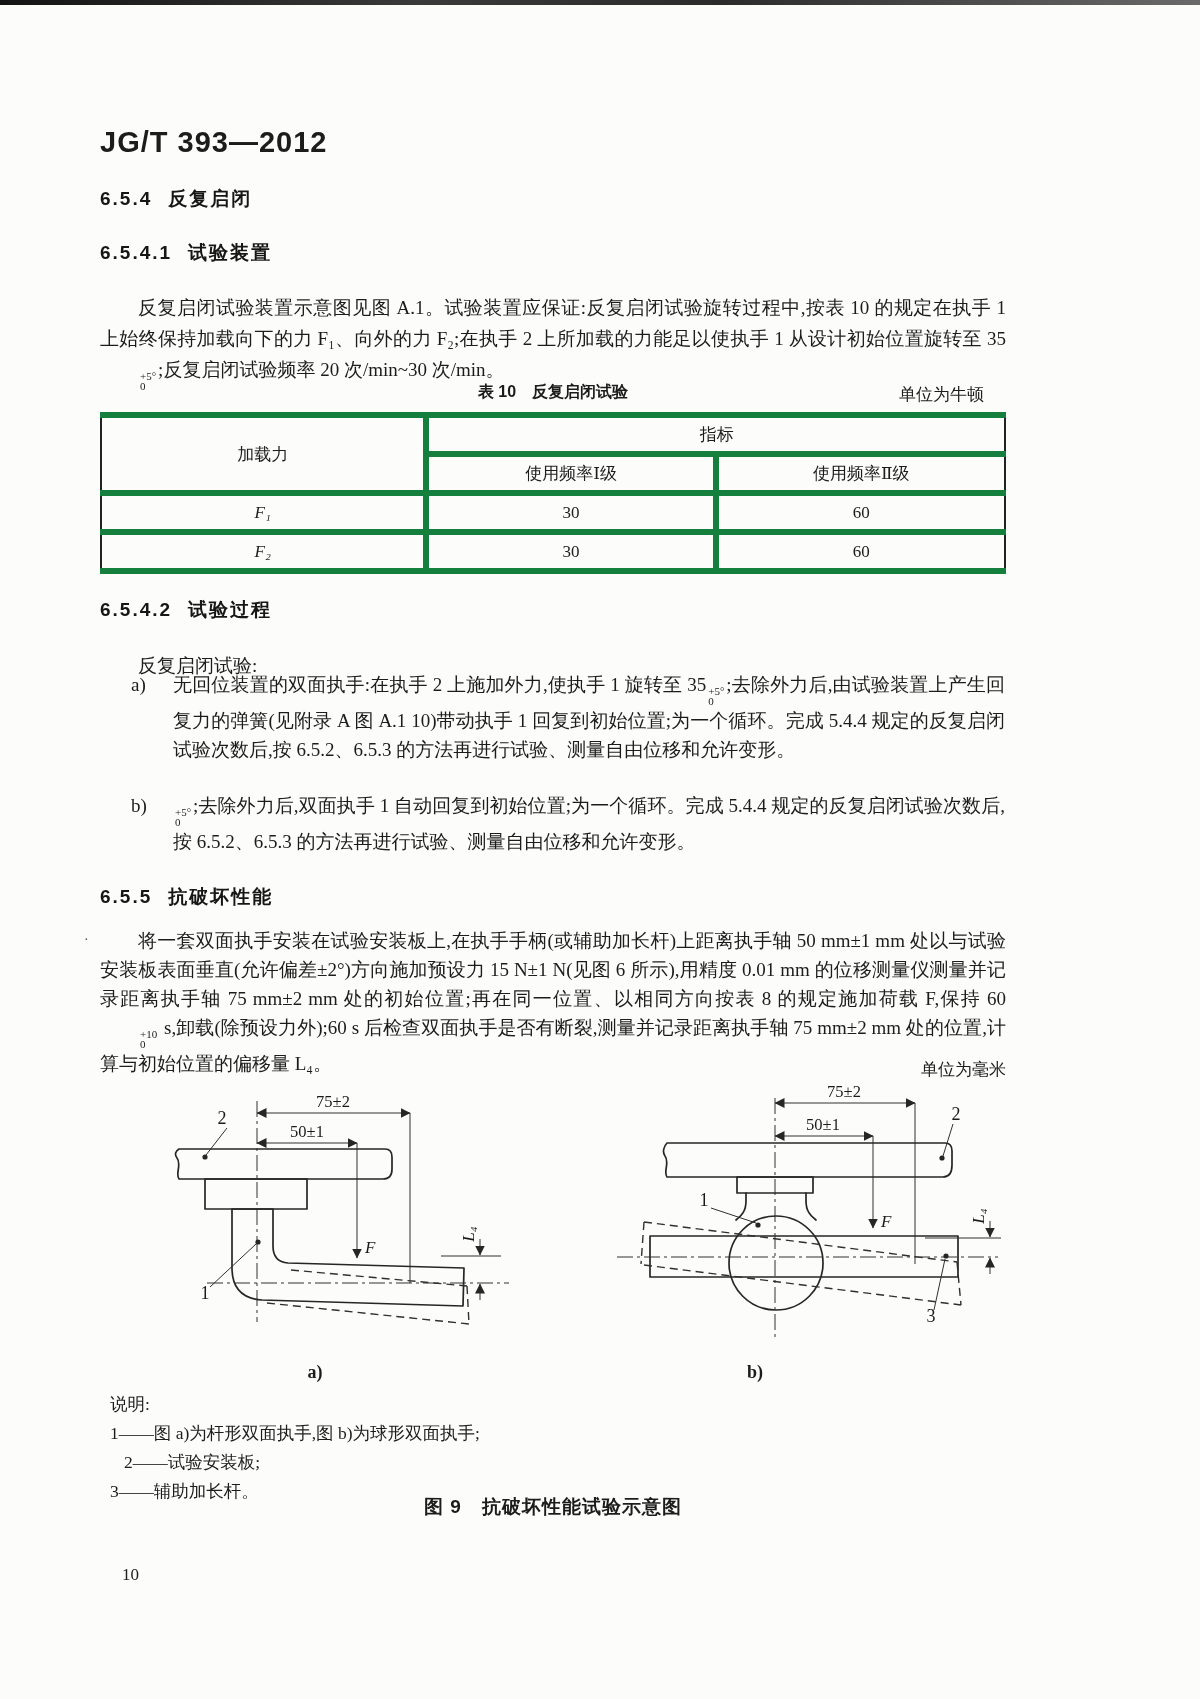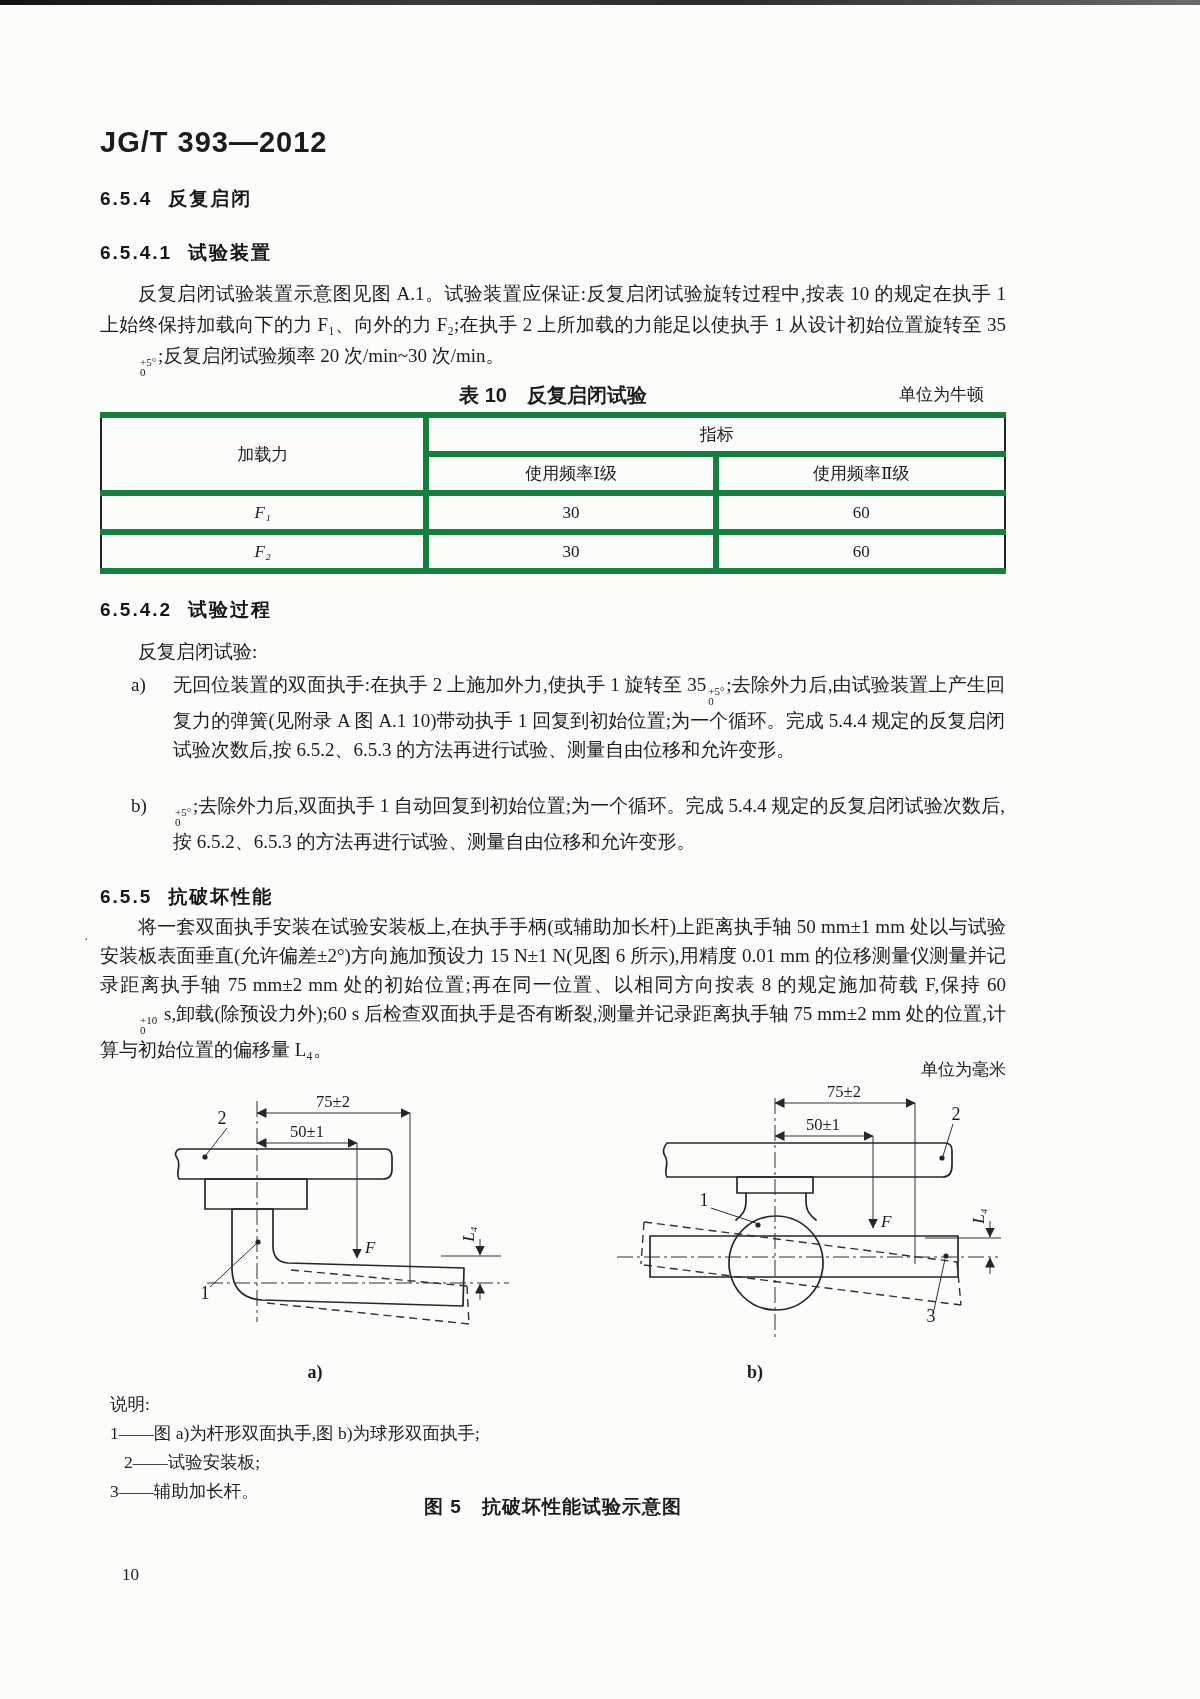--- a/index.html
+++ b/index.html
@@ -7,28 +7,28 @@
         font-family:"Liberation Serif","DejaVu Serif",serif;color:#1c1c1c;}
   #scan-edge{position:absolute;top:0;left:0;width:100%;height:5px;
         background:linear-gradient(90deg,#141414 0%,#3a3a3a 35%,#2b2b2b 60%,#6a6a6a 100%);}
   .abs{position:absolute;}
   .doc-code{font-family:Liberation Sans, sans-serif;font-weight:bold;
         font-size:29px;letter-spacing:1px;}
   .h{font-family:"Liberation Sans","DejaVu Sans",sans-serif;font-weight:bold;
         font-size:19px;color:#161616;}
   .h .num{letter-spacing:2px;}
   .h .ttl{margin-left:16px;letter-spacing:2px;}
-  .body-p{font-size:19px;line-height:31px;text-align:justify;}
+  .body-p{font-size:19px;line-height:31px;text-align:justify;margin-top:14px;}
   .indent{text-indent:2em;}
   .tol{display:inline-flex;flex-direction:column;justify-content:center;
         vertical-align:-4px;margin:0 2px;}
   .tol span{display:block;font-size:11px;line-height:10px;text-align:left;}
   .cap-row{width:906px;height:26px;}
   .tbl-cap{position:absolute;left:0;right:0;text-align:center;
-        font-family:"Liberation Sans","DejaVu Sans",sans-serif;font-weight:bold;font-size:20px;}
+        font-family:"Liberation Sans","DejaVu Sans",sans-serif;font-weight:bold;font-size:16px;}
   .unit-note{position:absolute;right:22px;top:1px;font-size:17px;}
   table.std{border-collapse:collapse;width:906px;table-layout:fixed;}
   table.std td{border:6px solid #15803d;text-align:center;font-size:17px;
         height:33px;padding:0 4px;}
   table.std{border-top:2.5px solid #222;border-bottom:2.5px solid #222;}
   table.std td.outer-l{border-left:2px solid #222;}
   table.std td.outer-r{border-right:2px solid #222;}
   .var{font-style:italic;margin-left:32px;}
   .li{display:flex;font-size:19px;line-height:29px;}
   .li .mk{width:42px;flex:0 0 42px;}
@@ -228,16 +228,16 @@
   </svg>
 
   <div class="abs sub-lbl" style="left:260px;top:1362px;">a)</div>
   <div class="abs sub-lbl" style="left:700px;top:1362px;">b)</div>
 
   <div class="abs legend-line" style="left:110px;top:1390px;">说明:</div>
   <div class="abs legend-line" style="left:110px;top:1419px;">1——图 a)为杆形双面执手,图 b)为球形双面执手;</div>
   <div class="abs legend-line" style="left:124px;top:1448px;">2——试验安装板;</div>
   <div class="abs legend-line" style="left:110px;top:1477px;">3——辅助加长杆。</div>
 
-  <div class="abs fig-cap" style="left:100px;top:1494px;">图 5　抗破坏性能试验示意图</div>
+  <div class="abs fig-cap" style="left:100px;top:1494px;">图 9　抗破坏性能试验示意图</div>
 
   <div class="abs pg-num" style="left:122px;top:1565px;">10</div>
 </div>
 
 </body></html>

